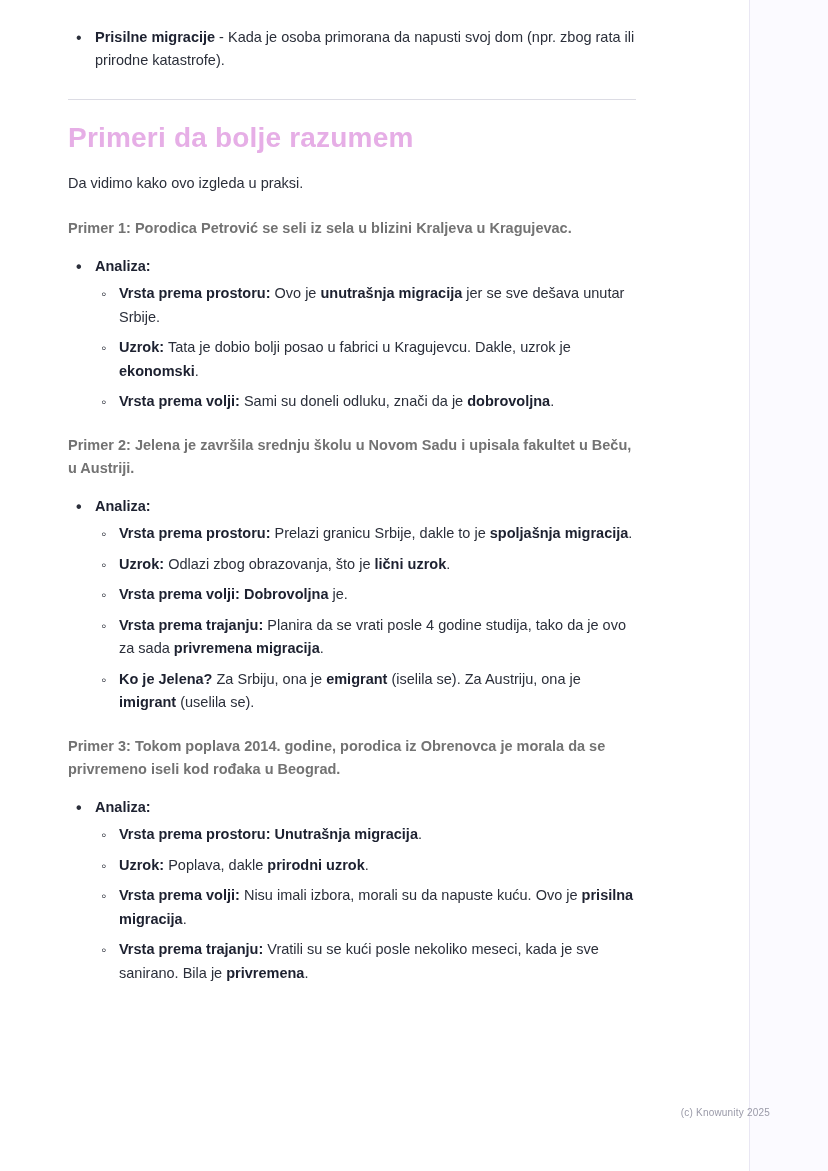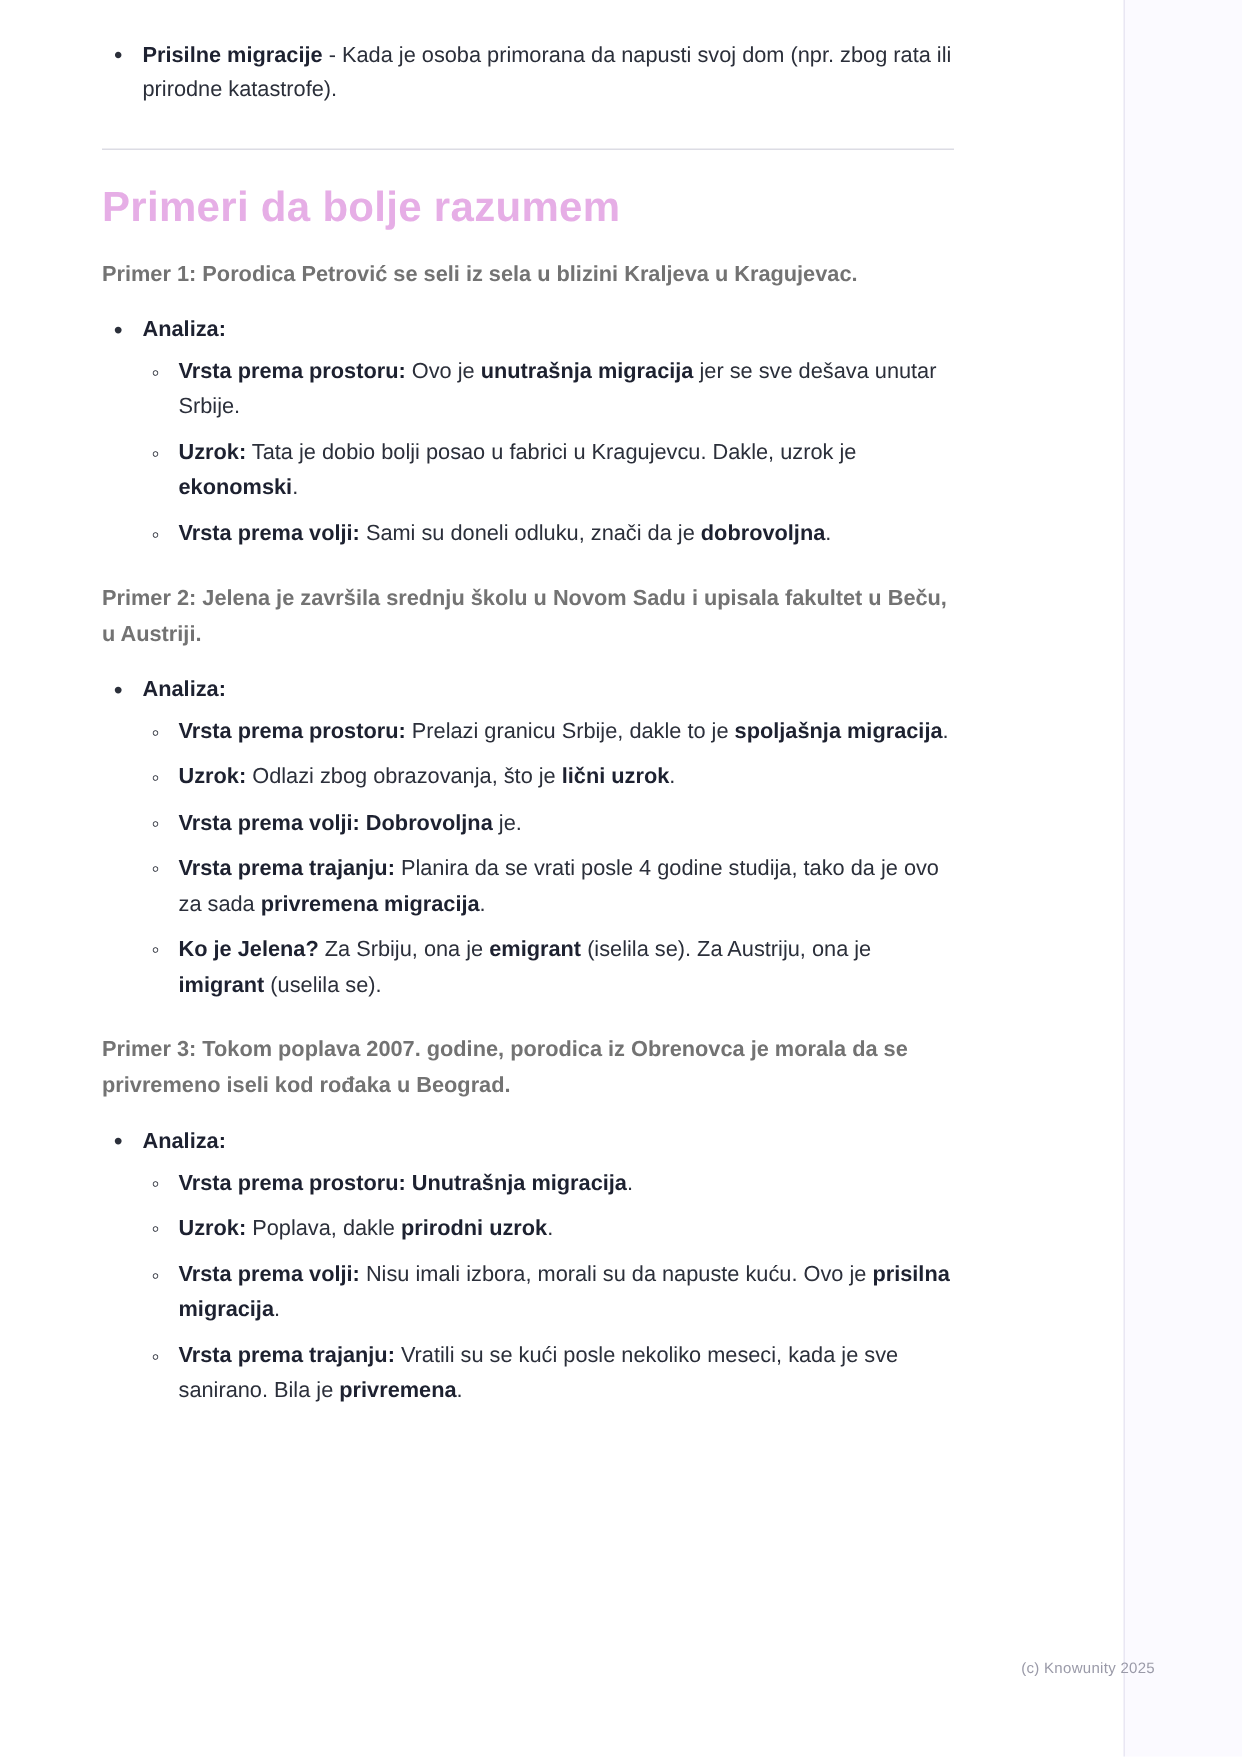--- a/index.html
+++ b/index.html
@@ -142,20 +142,21 @@
     <ul class="lead-list">
       <li>
         <strong>Prisilne migracije</strong><span> - Kada je osoba primorana da napusti svoj dom (npr. zbog rata ili prirodne katastrofe).</span>
       </li>
     </ul>
 
     <hr class="sep">
 
     <h2 class="section-title">Primeri da bolje razumem</h2>
 
+    <p class="intro">Da vidimo kako ovo izgleda u praksi.</p>
 
     <div id="examples-container">
         <p class="example-head">Primer 1: Porodica Petrović se seli iz sela u blizini Kraljeva u Kragujevac.</p>
         <ul class="analiza">
           <li class="analiza-head">Analiza:</li>
           <ul class="sub">
             <li><strong>Vrsta prema prostoru:</strong><span> Ovo je </span><strong>unutrašnja migracija</strong><span> jer se sve dešava unutar Srbije.</span></li>
             <li><strong>Uzrok:</strong><span> Tata je dobio bolji posao u fabrici u Kragujevcu. Dakle, uzrok je </span><strong>ekonomski</strong><span>.</span></li>
             <li><strong>Vrsta prema volji:</strong><span> Sami su doneli odluku, znači da je </span><strong>dobrovoljna</strong><span>.</span></li>
           </ul>
@@ -164,21 +165,21 @@
         <ul class="analiza">
           <li class="analiza-head">Analiza:</li>
           <ul class="sub">
             <li><strong>Vrsta prema prostoru:</strong><span> Prelazi granicu Srbije, dakle to je </span><strong>spoljašnja migracija</strong><span>.</span></li>
             <li><strong>Uzrok:</strong><span> Odlazi zbog obrazovanja, što je </span><strong>lični uzrok</strong><span>.</span></li>
             <li><strong>Vrsta prema volji: Dobrovoljna</strong><span> je.</span></li>
             <li><strong>Vrsta prema trajanju:</strong><span> Planira da se vrati posle 4 godine studija, tako da je ovo za sada </span><strong>privremena migracija</strong><span>.</span></li>
             <li><strong>Ko je Jelena?</strong><span> Za Srbiju, ona je </span><strong>emigrant</strong><span> (iselila se). Za Austriju, ona je </span><strong>imigrant</strong><span> (uselila se).</span></li>
           </ul>
         </ul>
-        <p class="example-head">Primer 3: Tokom poplava 2007. godine, porodica iz Obrenovca je morala da se privremeno iseli kod rođaka u Beograd.</p>
+        <p class="example-head">Primer 3: Tokom poplava 2014. godine, porodica iz Obrenovca je morala da se privremeno iseli kod rođaka u Beograd.</p>
         <ul class="analiza">
           <li class="analiza-head">Analiza:</li>
           <ul class="sub">
             <li><strong>Vrsta prema prostoru: Unutrašnja migracija</strong><span>.</span></li>
             <li><strong>Uzrok:</strong><span> Poplava, dakle </span><strong>prirodni uzrok</strong><span>.</span></li>
             <li><strong>Vrsta prema volji:</strong><span> Nisu imali izbora, morali su da napuste kuću. Ovo je </span><strong>prisilna migracija</strong><span>.</span></li>
             <li><strong>Vrsta prema trajanju:</strong><span> Vratili su se kući posle nekoliko meseci, kada je sve sanirano. Bila je </span><strong>privremena</strong><span>.</span></li>
           </ul>
         </ul>
       </div>

